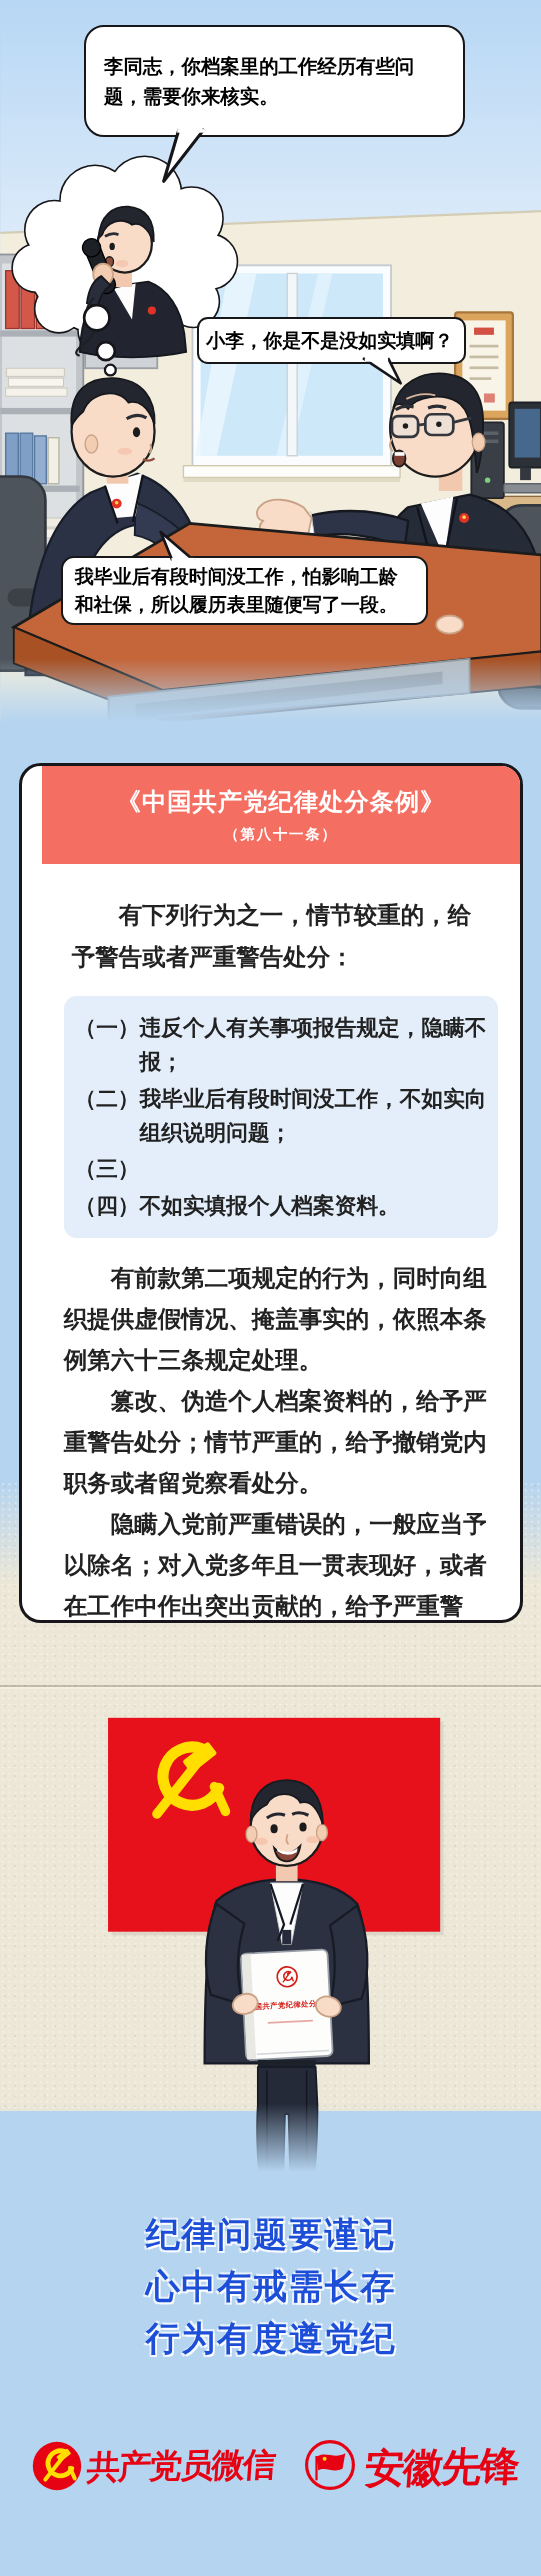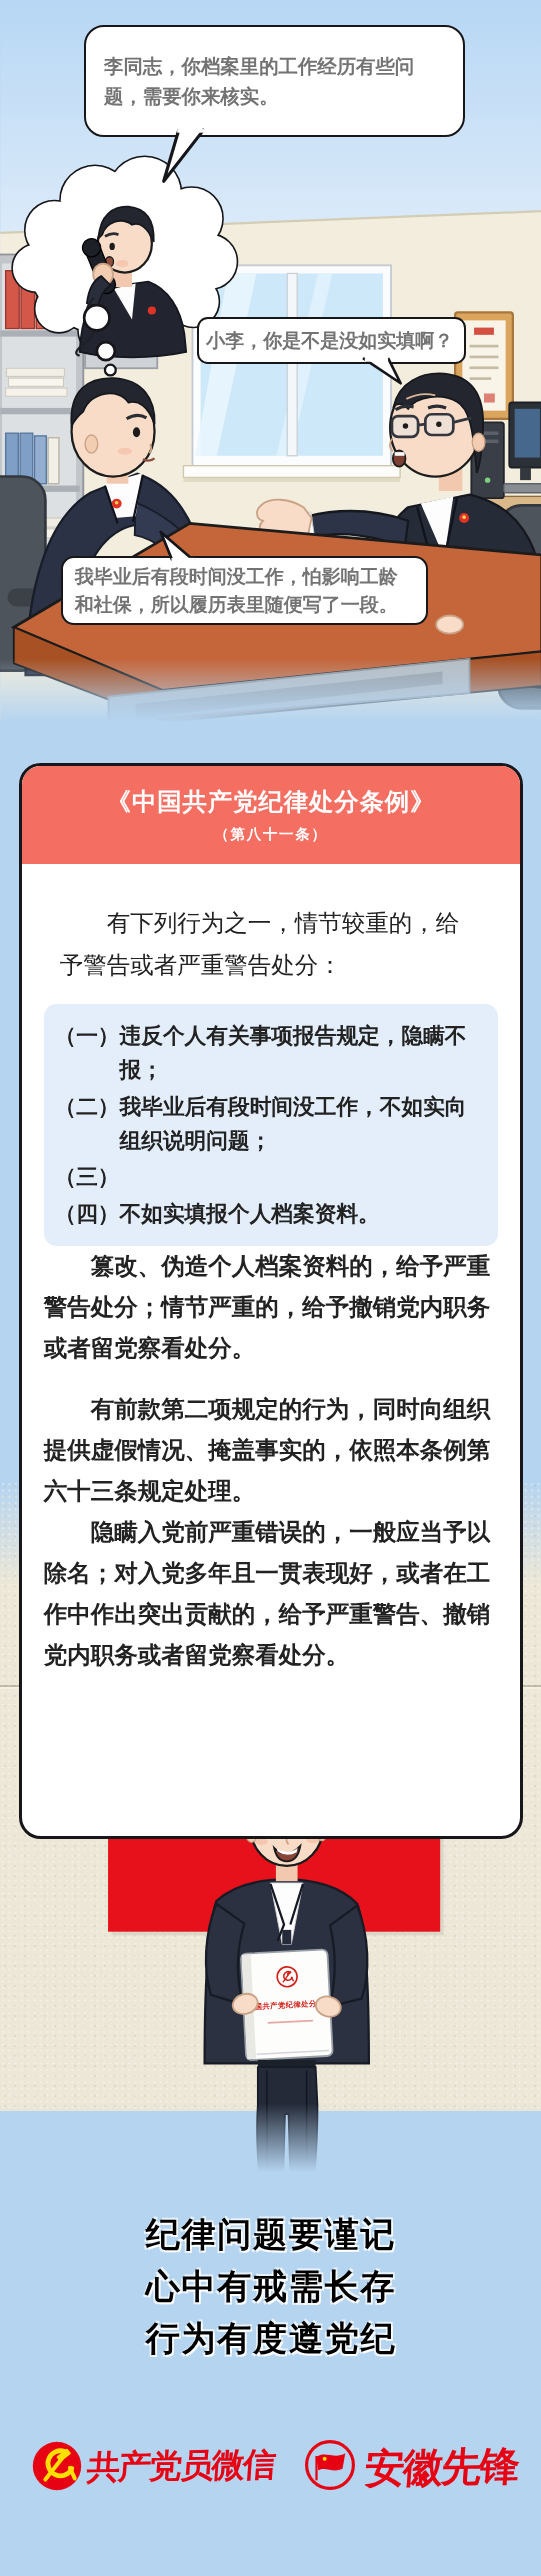--- a/index.html
+++ b/index.html
@@ -7,63 +7,63 @@
     position:relative; width:542px; height:2576px; overflow:hidden;
     background:#b5d4f0;
     font-family:"Liberation Sans","DejaVu Sans",sans-serif;
   }
   .abs{position:absolute;}
   
   .scene{position:absolute;left:0;top:0;z-index:1;}
   .bubble{
     position:absolute; z-index:3; background:#fff;
     border:2.7px solid #17171a; border-radius:16.3px;
-    display:flex; align-items:center; color:#737373; font-weight:700;
+    display:flex; align-items:center; color:#000000; font-weight:700;
   }
   .bubble .txt{padding:5.4px 18px; line-height:30px;}
   .tail{position:absolute; overflow:visible;}
   
   .beige{
     position:absolute; left:0; top:1481px; width:542px; height:630px; z-index:2;
     background:
       radial-gradient(rgba(255,255,255,.35) 0.9px, transparent 1.3px),
       radial-gradient(rgba(160,152,120,.16) 0.9px, transparent 1.3px),
       linear-gradient(180deg, rgba(236,231,214,0) 0px, #ece7d6 104px, #ece7d6 100%);
     background-size:6.3px 6.3px, 10px 10px, 100% 100%;
   }
   .beige .wall-line{position:absolute;left:0;top:204px;width:100%;height:1.8px;background:rgba(110,104,82,.35);box-shadow:0 1.8px 1.8px rgba(255,255,255,.5);}
   .stage{position:absolute;left:90px;top:1706px;z-index:3;}
   .legfade{position:absolute;left:0;top:2104px;width:542px;height:87px;z-index:4;
     background:linear-gradient(180deg, rgba(181,212,240,0) 0%, #b5d4f0 78%, #b5d4f0 100%);}
   
   .card{
-    position:absolute; left:19px; top:763px; width:504px; height:1076px; z-index:5;
+    position:absolute; left:19px; top:763px; width:504px; height:860px; z-index:5;
     background:#fff; border:3.6px solid #17171b; border-radius:21.7px;
-    box-sizing:border-box; overflow:hidden;
+    box-sizing:border-box; overflow:hidden;padding-left:20px;
   }
   .card-header{
     height:98px; background:#f46e62; display:flex; flex-direction:column;
     align-items:center; justify-content:center; color:#fff;
   }
   .card-title{font-size:24.4px; font-weight:800; letter-spacing:0.9px;}
   .card-subtitle{font-size:14.4px; font-weight:700; margin-top:6.3px; letter-spacing:1.8px;}
   .card-body{padding:21.7px 21.7px 0; color:#222;}
-  .intro{font-size:23.5px; font-weight:400; line-height:42px; text-indent:2em; margin:16px;}
+  .intro{font-size:23.5px; font-weight:700; line-height:42px; text-indent:2em; margin:8px;}
   .listbox{
     margin-top:18px; background:#e3eefa; border-radius:12.6px; padding:12.6px 10.8px;
   }
   .vitem{display:flex; font-size:21.7px; font-weight:700; line-height:34px; margin:2.7px 0;}
   .vitem .num{flex:0 0 56px;}
   .vitem .vtext{flex:1;}
   .card-body p.para{font-size:23.5px; font-weight:700; line-height:41px; text-indent:2em; margin:0;}
   .card-body p.para.first{margin-top:20px;}
   
   .slogans{position:absolute; left:0; top:2208px; width:542px; z-index:5; text-align:center;}
   .slogan{
-    height:52px; line-height:52px; font-size:34px; font-weight:900; color:#000000;
+    height:52px; line-height:52px; font-size:34px; font-weight:900; color:#1d4ed8;
     letter-spacing:1.8px;
     text-shadow:1.8px 1.8px 0 rgba(255,255,255,.9), -1.8px 1.8px 0 rgba(255,255,255,.7), 1.8px -1.8px 0 rgba(255,255,255,.7);
   }
   
   .footer{position:absolute; left:0; top:2433px; width:542px; height:81px; z-index:5;}
   .brand-label{
     position:absolute; color:#e60213; font-weight:900;
     transform:skewX(-5deg) rotate(-1deg); white-space:nowrap;
   }
   .brand-label.left{left:87px; top:10.8px; font-size:33px; letter-spacing:-1.8px;}
@@ -364,22 +364,22 @@
           <span class="vtext">我毕业后有段时间没工作，不如实向组织说明问题；</span>
         </div>
         <div class="vitem">
           <span class="num">（三）</span>
         </div>
         <div class="vitem">
           <span class="num">（四）</span>
           <span class="vtext">不如实填报个人档案资料。</span>
         </div>
       </div>
+      <p class="para first">有前款第二项规定的行为，同时向组织提供虚假情况、掩盖事实的，依照本条例第六十三条规定处理。</p>
       <p class="para">篡改、伪造个人档案资料的，给予严重警告处分；情节严重的，给予撤销党内职务或者留党察看处分。</p>
-      <p class="para first">有前款第二项规定的行为，同时向组织提供虚假情况、掩盖事实的，依照本条例第六十三条规定处理。</p>
       <p class="para">隐瞒入党前严重错误的，一般应当予以除名；对入党多年且一贯表现好，或者在工作中作出突出贡献的，给予严重警告、撤销党内职务或者留党察看处分。</p>
     </div>
   </div>
 
   <div class="slogans">
     <div class="slogan">纪律问题要谨记</div>
     <div class="slogan">心中有戒需长存</div>
     <div class="slogan">行为有度遵党纪</div>
   </div>
 

